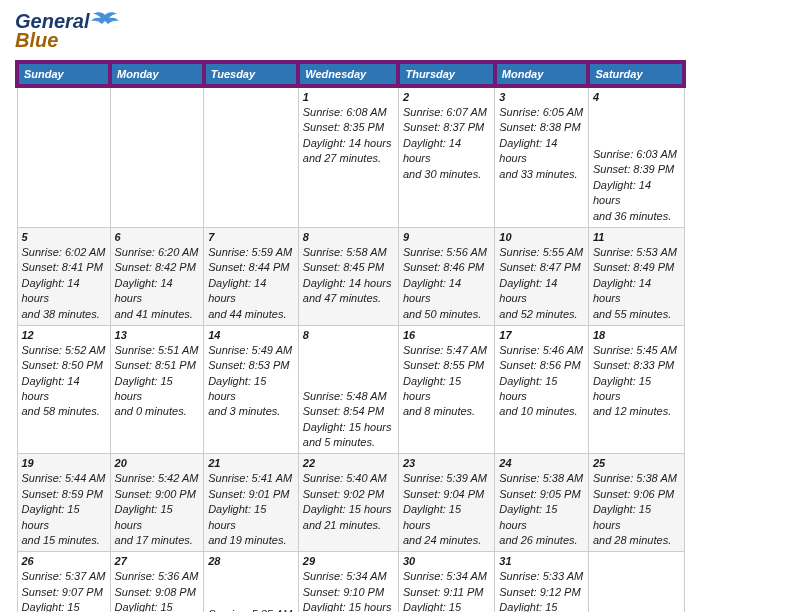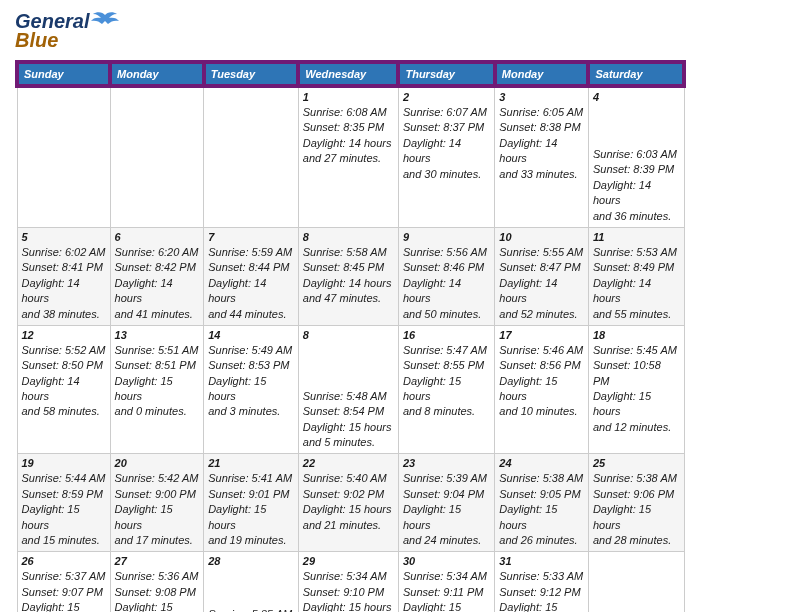--- a/index.html
+++ b/index.html
@@ -237,21 +237,21 @@
           <td>
             <span class="day-num">17</span>
             <div class="day-info" style="white-space: pre-line;">Sunrise: 5:46 AM
 Sunset: 8:56 PM
 Daylight: 15 hours
 and 10 minutes.</div>
           </td>
           <td>
             <span class="day-num">18</span>
             <div class="day-info" style="white-space: pre-line;">Sunrise: 5:45 AM
-Sunset: 10:58 PM
+Sunset: 8:33 PM
 Daylight: 15 hours
 and 12 minutes.</div>
           </td>
         </tr>
         <tr>
           <td>
             <span class="day-num">19</span>
             <div class="day-info" style="white-space: pre-line;">Sunrise: 5:44 AM
 Sunset: 8:59 PM
 Daylight: 15 hours

